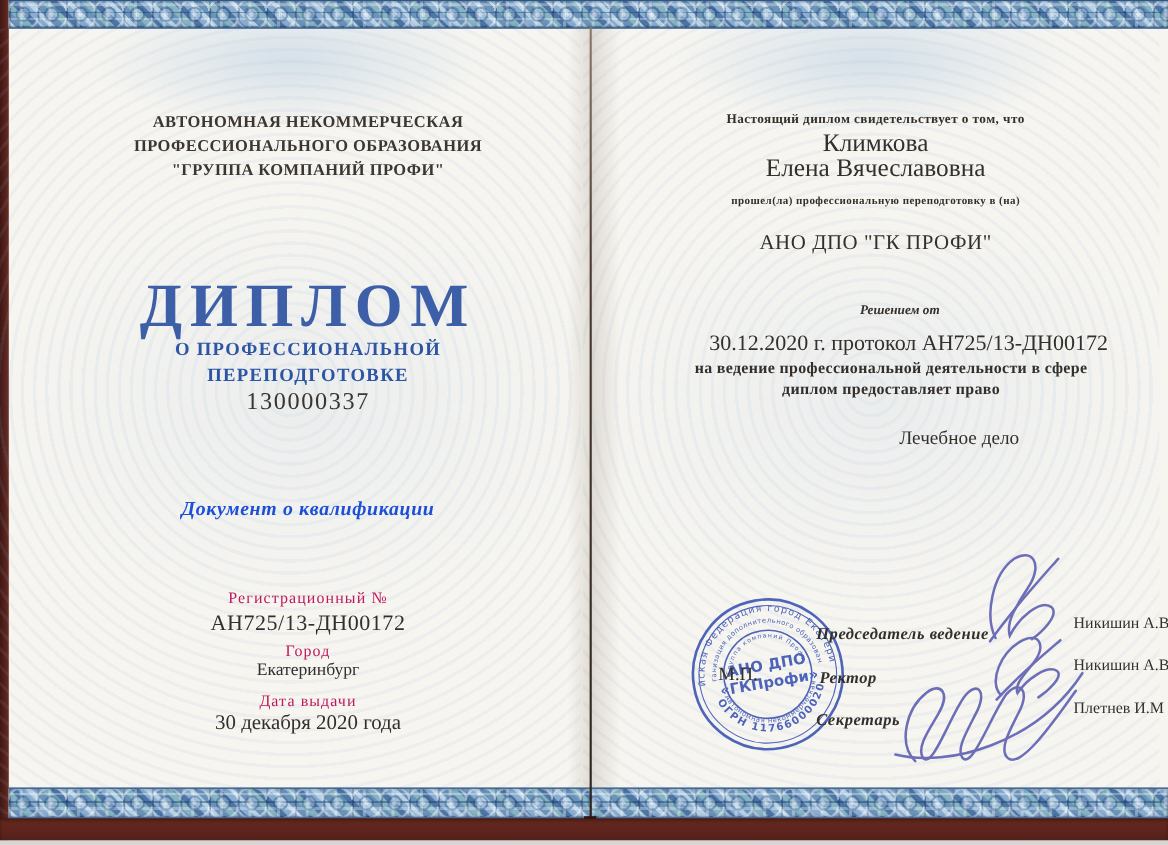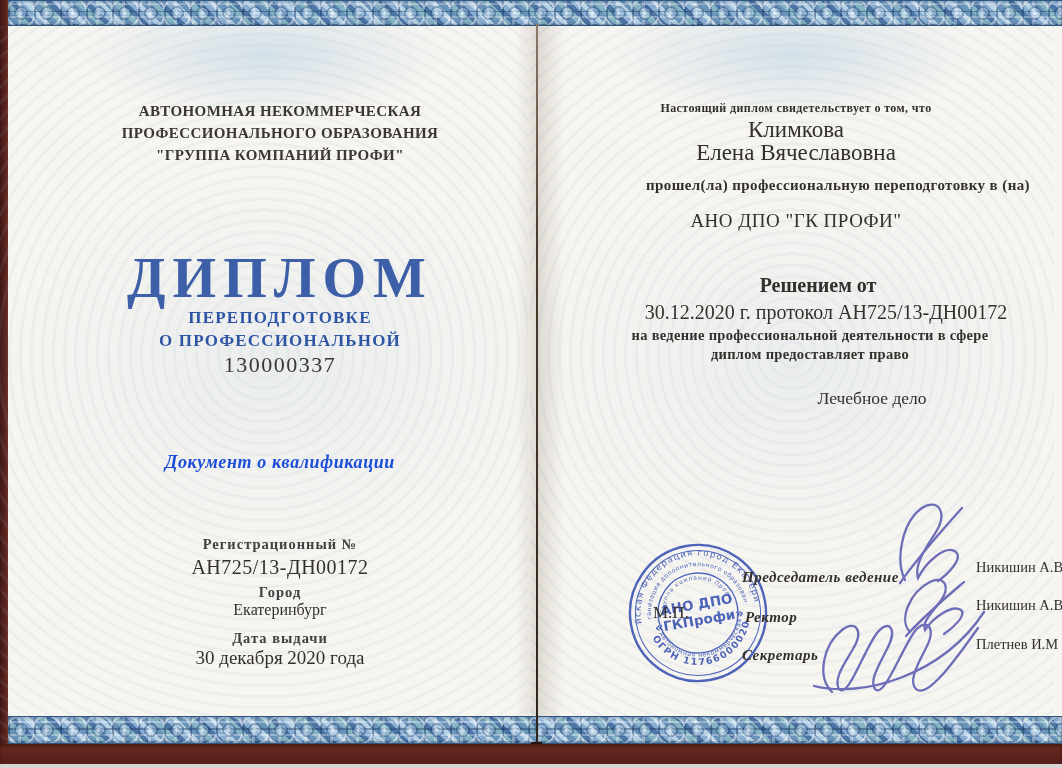--- a/index.html
+++ b/index.html
@@ -36,34 +36,34 @@
 
   .ctr{text-align:center;}
   .col-left{left:20px;width:520px;}
   .col-right{left:562px;width:468px;}
 
   #org-block{top:100px;font-size:15px;font-weight:bold;line-height:22px;letter-spacing:.4px;color:#3b3631;}
   #title{top:246px;font-size:56px;font-weight:bold;letter-spacing:7px;color:#3d5fa8;}
   #subtitle{top:306px;font-size:17px;font-weight:bold;letter-spacing:1.2px;line-height:23px;color:#2d55a4;}
   #dip-number{top:352px;font-size:22px;letter-spacing:1.5px;color:#3a3632;}
   #kind{top:452px;font-size:18px;font-weight:bold;font-style:italic;letter-spacing:.6px;color:#1d4ed8;}
-  .lbl{font-size:14.5px;font-weight:bold;letter-spacing:1px;color:#404040;}
+  .lbl{font-size:14.5px;font-weight:normal;letter-spacing:1px;color:#be185d;}
   #reg-label{top:536px;}
   #reg-value{top:556px;font-size:20px;letter-spacing:.5px;}
   #city-label{top:584px;}
   #city-value{top:601px;font-size:16px;}
   #date-label{top:630px;}
   #date-value{top:647px;font-size:19px;}
 
   #intro{top:101px;font-size:12px;font-weight:bold;letter-spacing:.4px;}
   #surname{top:117px;font-size:23px;}
   #given{top:140px;font-size:23px;}
-  #training{top:177px;font-size:15px;font-weight:bold;letter-spacing:.4px;text-align:right;}
+  #training{top:177px;font-size:10px;font-weight:bold;letter-spacing:.4px;}
   #org-name{top:210px;font-size:19px;letter-spacing:.5px;}
-  #decision-label{top:274px;font-size:20px;font-weight:bold;padding-left:22px;}
+  #decision-label{top:274px;font-size:12px;font-weight:bold;padding-left:22px;font-style:italic;}
   #decision-value{top:301px;font-size:20px;padding-left:30px;}
   #grants{top:326px;font-size:14.5px;font-weight:bold;line-height:19px;letter-spacing:.3px;padding-left:14px;}
   #field{top:388px;font-size:17.5px;padding-left:76px;}
   #mp{left:653px;top:603px;font-size:17px;font-weight:normal;z-index:6;}
   .role{font-size:15px;font-weight:bold;font-style:italic;letter-spacing:.5px;z-index:5;}
   #role-chair{left:742px;top:569px;}
   #role-rector{left:745px;top:609px;}
   #role-secretary{left:742px;top:647px;}
   .sig-name{left:976px;width:86px;font-size:14.5px;white-space:nowrap;overflow:hidden;}
   #name-chair{top:559px;}
@@ -89,22 +89,22 @@
 <div class="abs" id="cover-bottom"></div>
 <div class="abs" id="scan-bed"></div>
 
 <div class="abs col-left ctr" id="org-block">
   <div>АВТОНОМНАЯ НЕКОММЕРЧЕСКАЯ</div>
   <div>ПРОФЕССИОНАЛЬНОГО ОБРАЗОВАНИЯ</div>
   <div>"ГРУППА КОМПАНИЙ ПРОФИ"</div>
 </div>
 <div class="abs col-left ctr" id="title">ДИПЛОМ</div>
 <div class="abs col-left ctr" id="subtitle">
+  <div>О ПРОФЕССИОНАЛЬНОЙ</div>
   <div>ПЕРЕПОДГОТОВКЕ</div>
-  <div>О ПРОФЕССИОНАЛЬНОЙ</div>
 </div>
 <div class="abs col-left ctr" id="dip-number">130000337</div>
 <div class="abs col-left ctr" id="kind">Документ о квалификации</div>
 <div class="abs col-left ctr lbl" id="reg-label">Регистрационный №</div>
 <div class="abs col-left ctr" id="reg-value">АН725/13-ДН00172</div>
 <div class="abs col-left ctr lbl" id="city-label">Город</div>
 <div class="abs col-left ctr" id="city-value">Екатеринбург</div>
 <div class="abs col-left ctr lbl" id="date-label">Дата выдачи</div>
 <div class="abs col-left ctr" id="date-value">30 декабря 2020 года</div>
 

